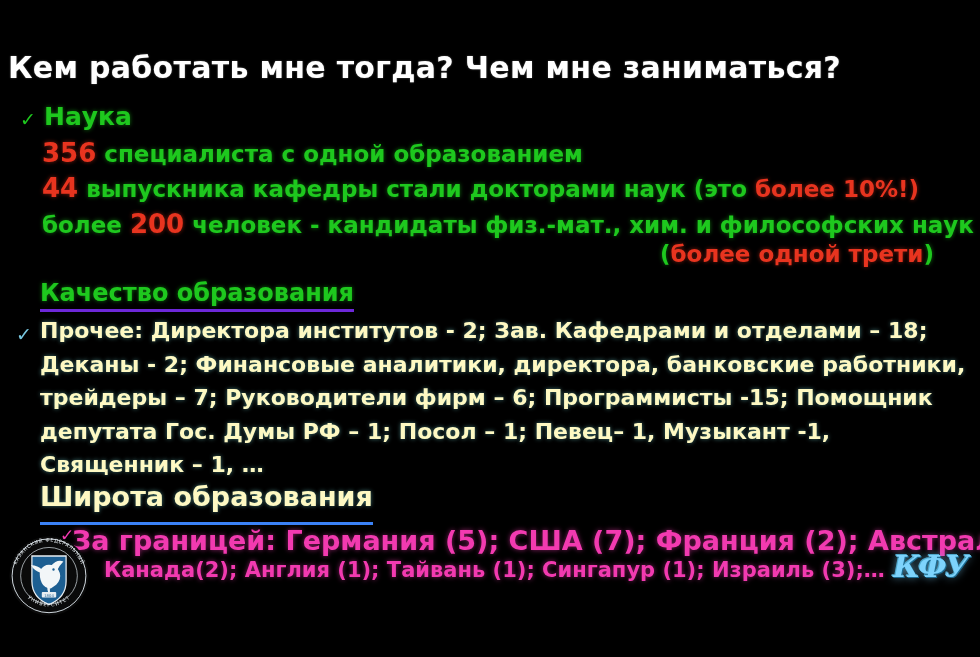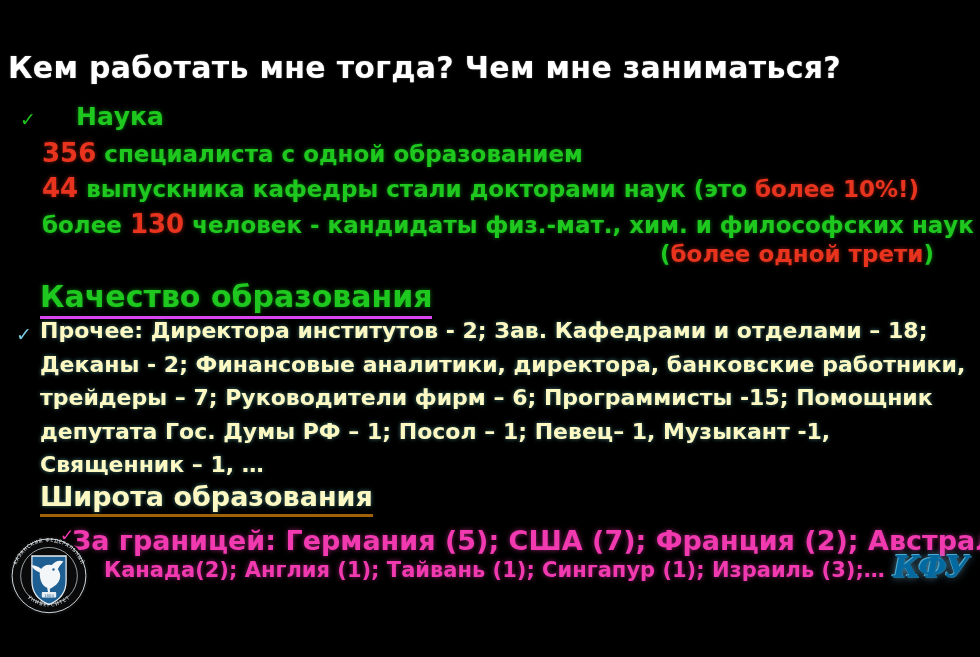--- a/index.html
+++ b/index.html
@@ -60,50 +60,49 @@
     line-height: 1;
   }
   .check.green-check   { color: #1ec81e; }
   .check.cyan-check    { color: #79c8e0; }
   .check.magenta-check { color: #f23ab0; }
 
   
   #naukaLabel {
     left: 44px; top: 102px;
     font-size: 25px;
-    margin-left: 32px;
   }
   #l1 { left: 42px; top: 138px; font-size: 23px; }
   #l2 { left: 42px; top: 173px; font-size: 23px; }
   #l3 { left: 42px; top: 209px; font-size: 23px; }
   #l4 { left: 660px; top: 241px; font-size: 23px; }
 
   .num { font-size: 26px; }
 
   
   #headQuality {
     left: 40px; top: 279px;
-    font-size: 30px;
-    border-bottom: 3px solid #d946ef;
+    font-size: 24px;
+    border-bottom: 3px solid #6d28d9;
     padding-bottom: 2px;
   }
 
   
   #p1 { left: 40px; top: 318px; font-size: 22px; }
   #p2 { left: 40px; top: 352px; font-size: 22px; }
   #p3 { left: 40px; top: 385px; font-size: 22px; }
   #p4 { left: 40px; top: 419px; font-size: 22px; }
   #p5 { left: 40px; top: 452px; font-size: 22px; }
 
   
   #headBreadth {
     left: 40px; top: 481px;
     font-size: 27px;
-    border-bottom: 3px solid #a16207;
-    padding-bottom: 2px;
+    border-bottom: 3px solid #3b82f6;
+    padding-bottom: 10px;
     text-align: right;
   }
 
   
   #m1 { left: 72px; top: 525px; font-size: 27px; }
   #m2 { left: 104px; top: 558px; font-size: 21px; }
 
   
   #kfu-seal {
     position: absolute;
@@ -117,21 +116,21 @@
     left: 893px;
     top: 549px;
     width: 78px;
     height: 46px;
   }
   .kfu-word-text {
     font-family: "DejaVu Serif", serif;
     font-weight: bold;
     font-style: italic;
     font-size: 30px;
-    color: #0369a1;
+    color: #7dd3fc;
     letter-spacing: -2px;
     text-shadow:
       1px 1px 0 #1d6c92,
       -1px -1px 0 #4fa8cc,
       0 0 8px rgba(120,200,240,.8);
   }
 </style>
 </head>
 <body>
 
@@ -145,21 +144,21 @@
 
   <div class="line" id="l1">
     <span class="red num">356</span><span class="green"> специалиста с одной образованием</span>
   </div>
 
   <div class="line" id="l2">
     <span class="red num">44</span><span class="green"> выпускника кафедры стали докторами наук (это </span><span class="red">более 10%!)</span>
   </div>
 
   <div class="line" id="l3">
-    <span class="green">более </span><span class="red num">130</span><span class="green"> человек - кандидаты физ.-мат., хим. и философских наук</span>
+    <span class="green">более </span><span class="red num">200</span><span class="green"> человек - кандидаты физ.-мат., хим. и философских наук</span>
   </div>
 
   <div class="line" id="l4">
     <span class="green">(</span><span class="red">более одной трети</span><span class="green">)</span>
   </div>
 
   <div class="line green" id="headQuality">Качество образования</div>
 
   <span class="check cyan-check" style="left:16px; top:325px;">✓</span>
 

